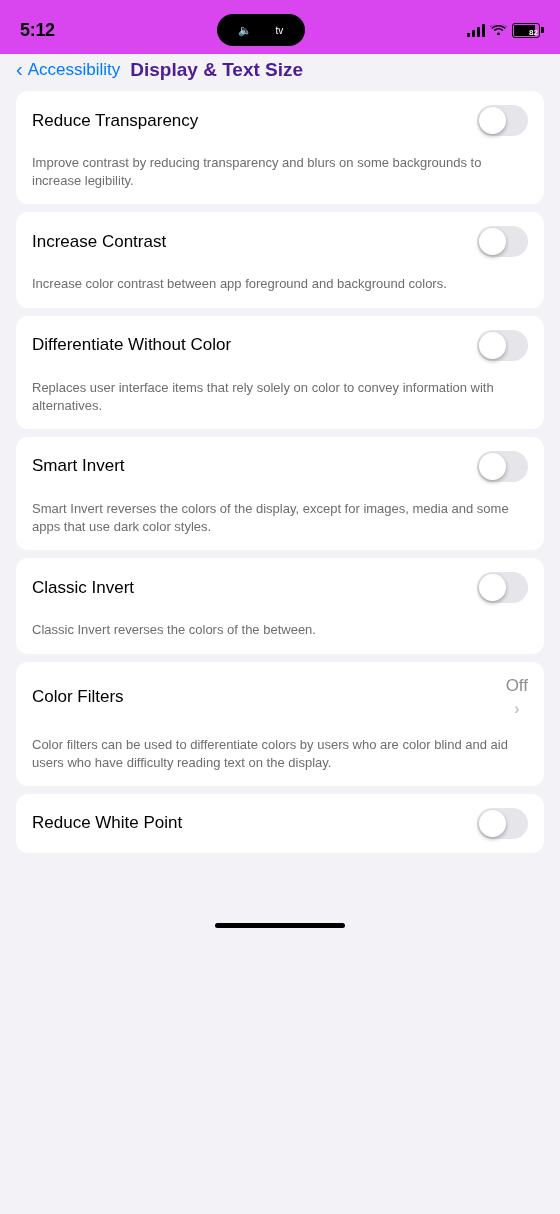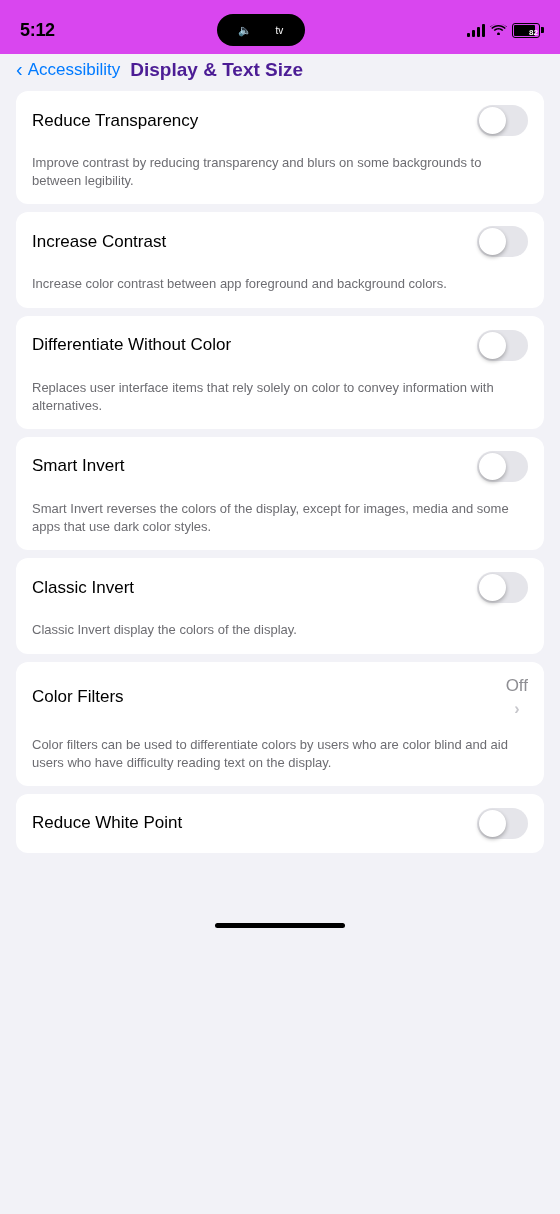--- a/index.html
+++ b/index.html
@@ -276,21 +276,21 @@
 
 <div class="settings-content">
 
   <div class="settings-card">
     <div class="setting-row">
       <span class="setting-label">Reduce Transparency</span>
       <div class="toggle toggle-off">
         <div class="toggle-thumb"></div>
       </div>
     </div>
-    <div class="setting-description">Improve contrast by reducing transparency and blurs on some backgrounds to between legibility.</div>
+    <div class="setting-description">Improve contrast by reducing transparency and blurs on some backgrounds to increase legibility.</div>
   </div>
 
   <div class="settings-card">
     <div class="setting-row">
       <span class="setting-label">Increase Contrast</span>
       <div class="toggle toggle-off">
         <div class="toggle-thumb"></div>
       </div>
     </div>
     <div class="setting-description">Increase color contrast between app foreground and background colors.</div>
@@ -316,21 +316,21 @@
     <div class="setting-description">Smart Invert reverses the colors of the display, except for images, media and some apps that use dark color styles.</div>
   </div>
 
   <div class="settings-card">
     <div class="setting-row">
       <span class="setting-label">Classic Invert</span>
       <div class="toggle toggle-off">
         <div class="toggle-thumb"></div>
       </div>
     </div>
-    <div class="setting-description">Classic Invert display the colors of the display.</div>
+    <div class="setting-description">Classic Invert reverses the colors of the between.</div>
   </div>
 
   <div class="settings-card">
     <div class="setting-row">
       <span class="setting-label">Color Filters</span>
       <div class="setting-value">
         <span>Off</span>
         <span class="chevron-right">›</span>
       </div>
     </div>

